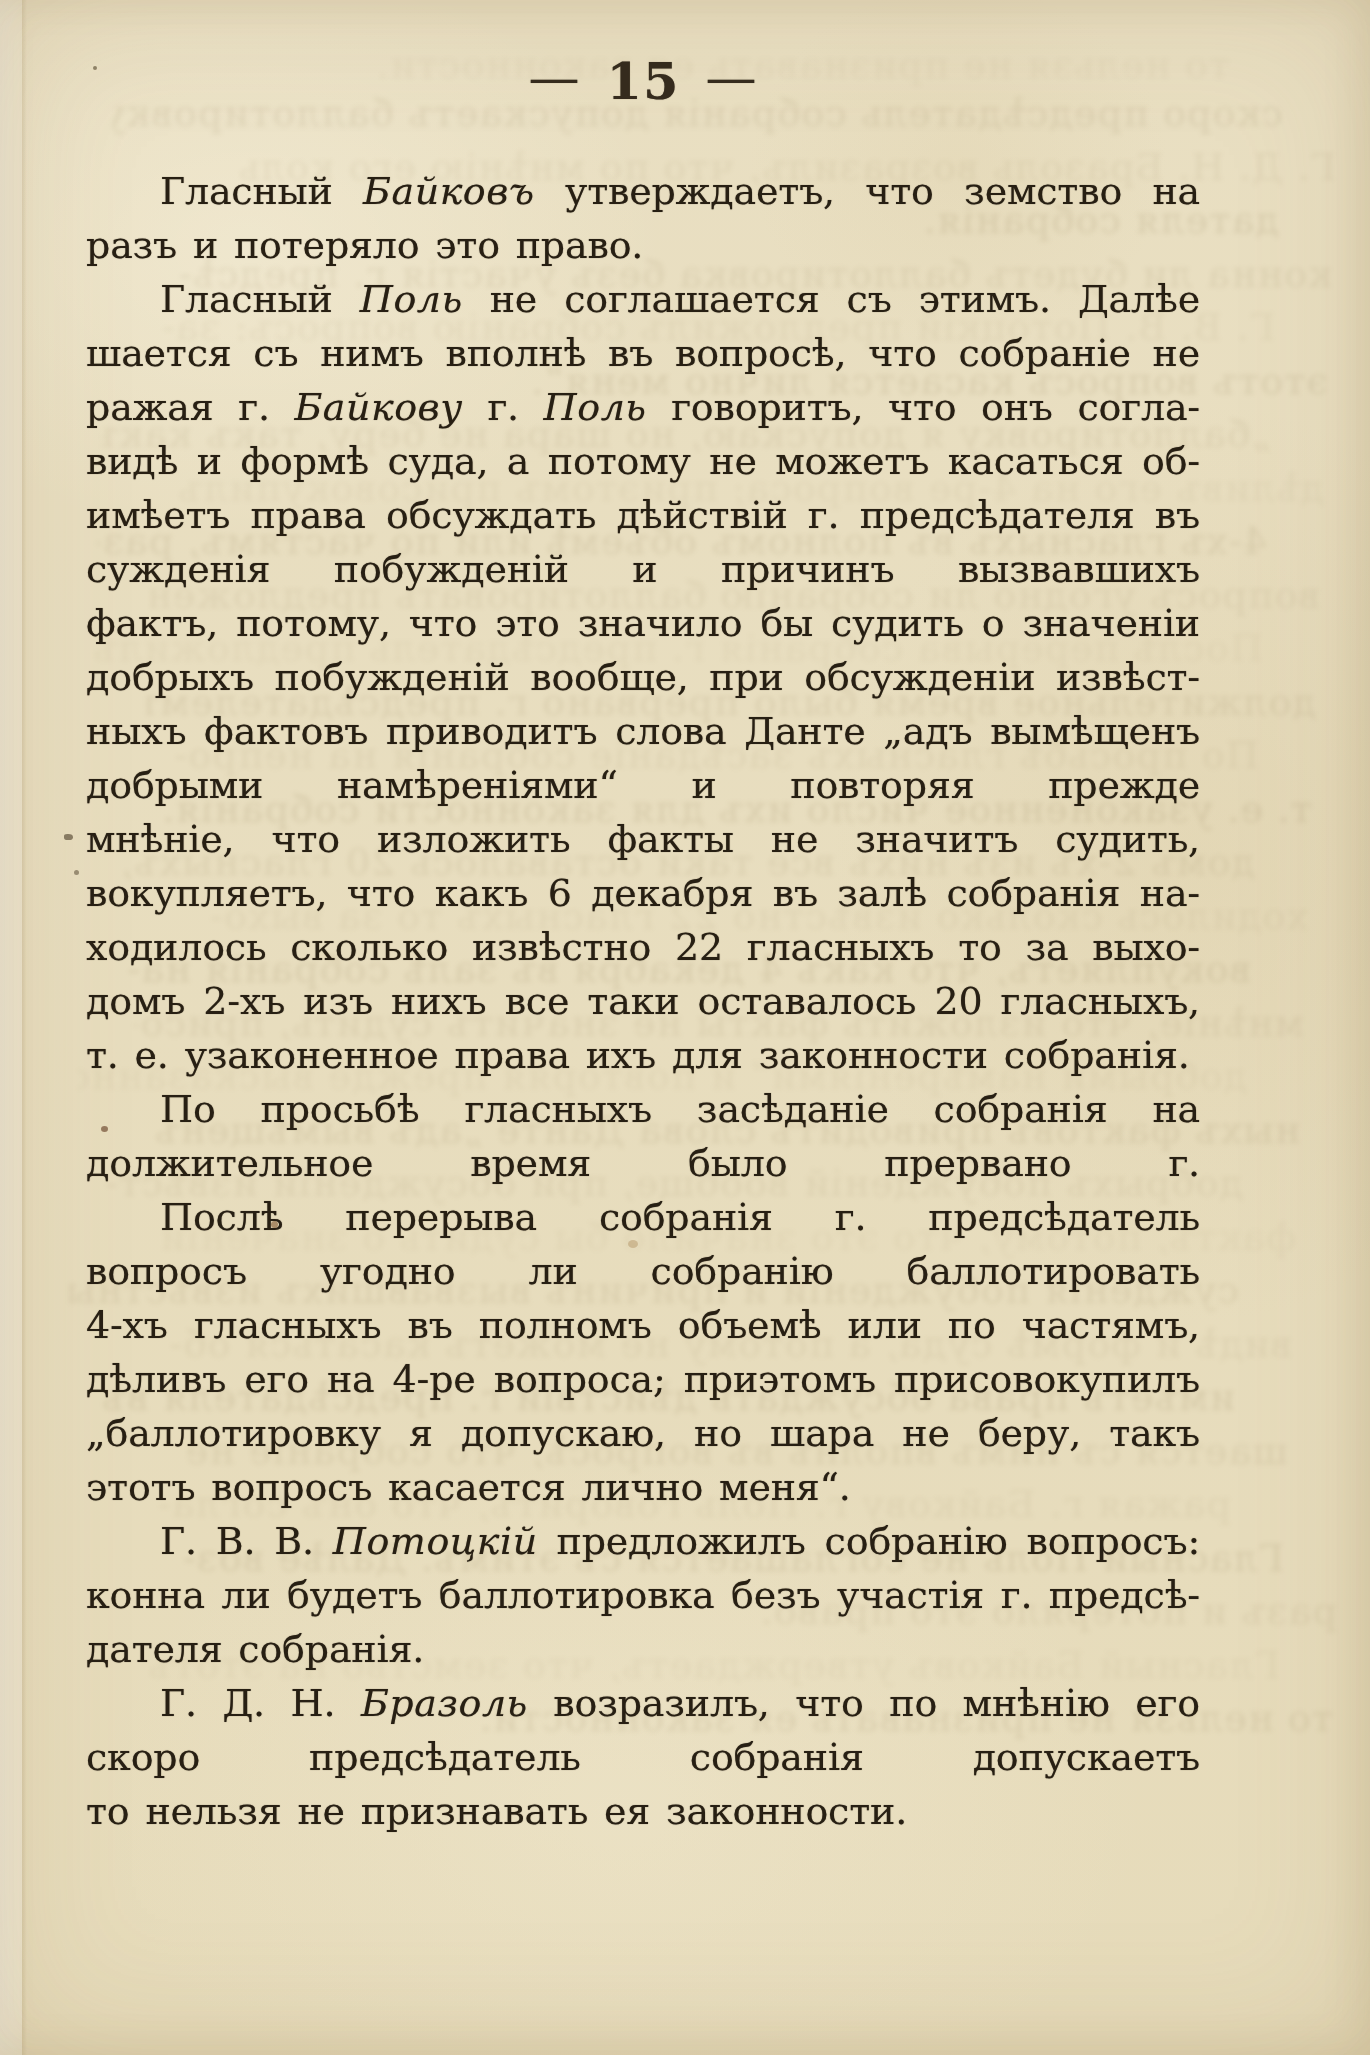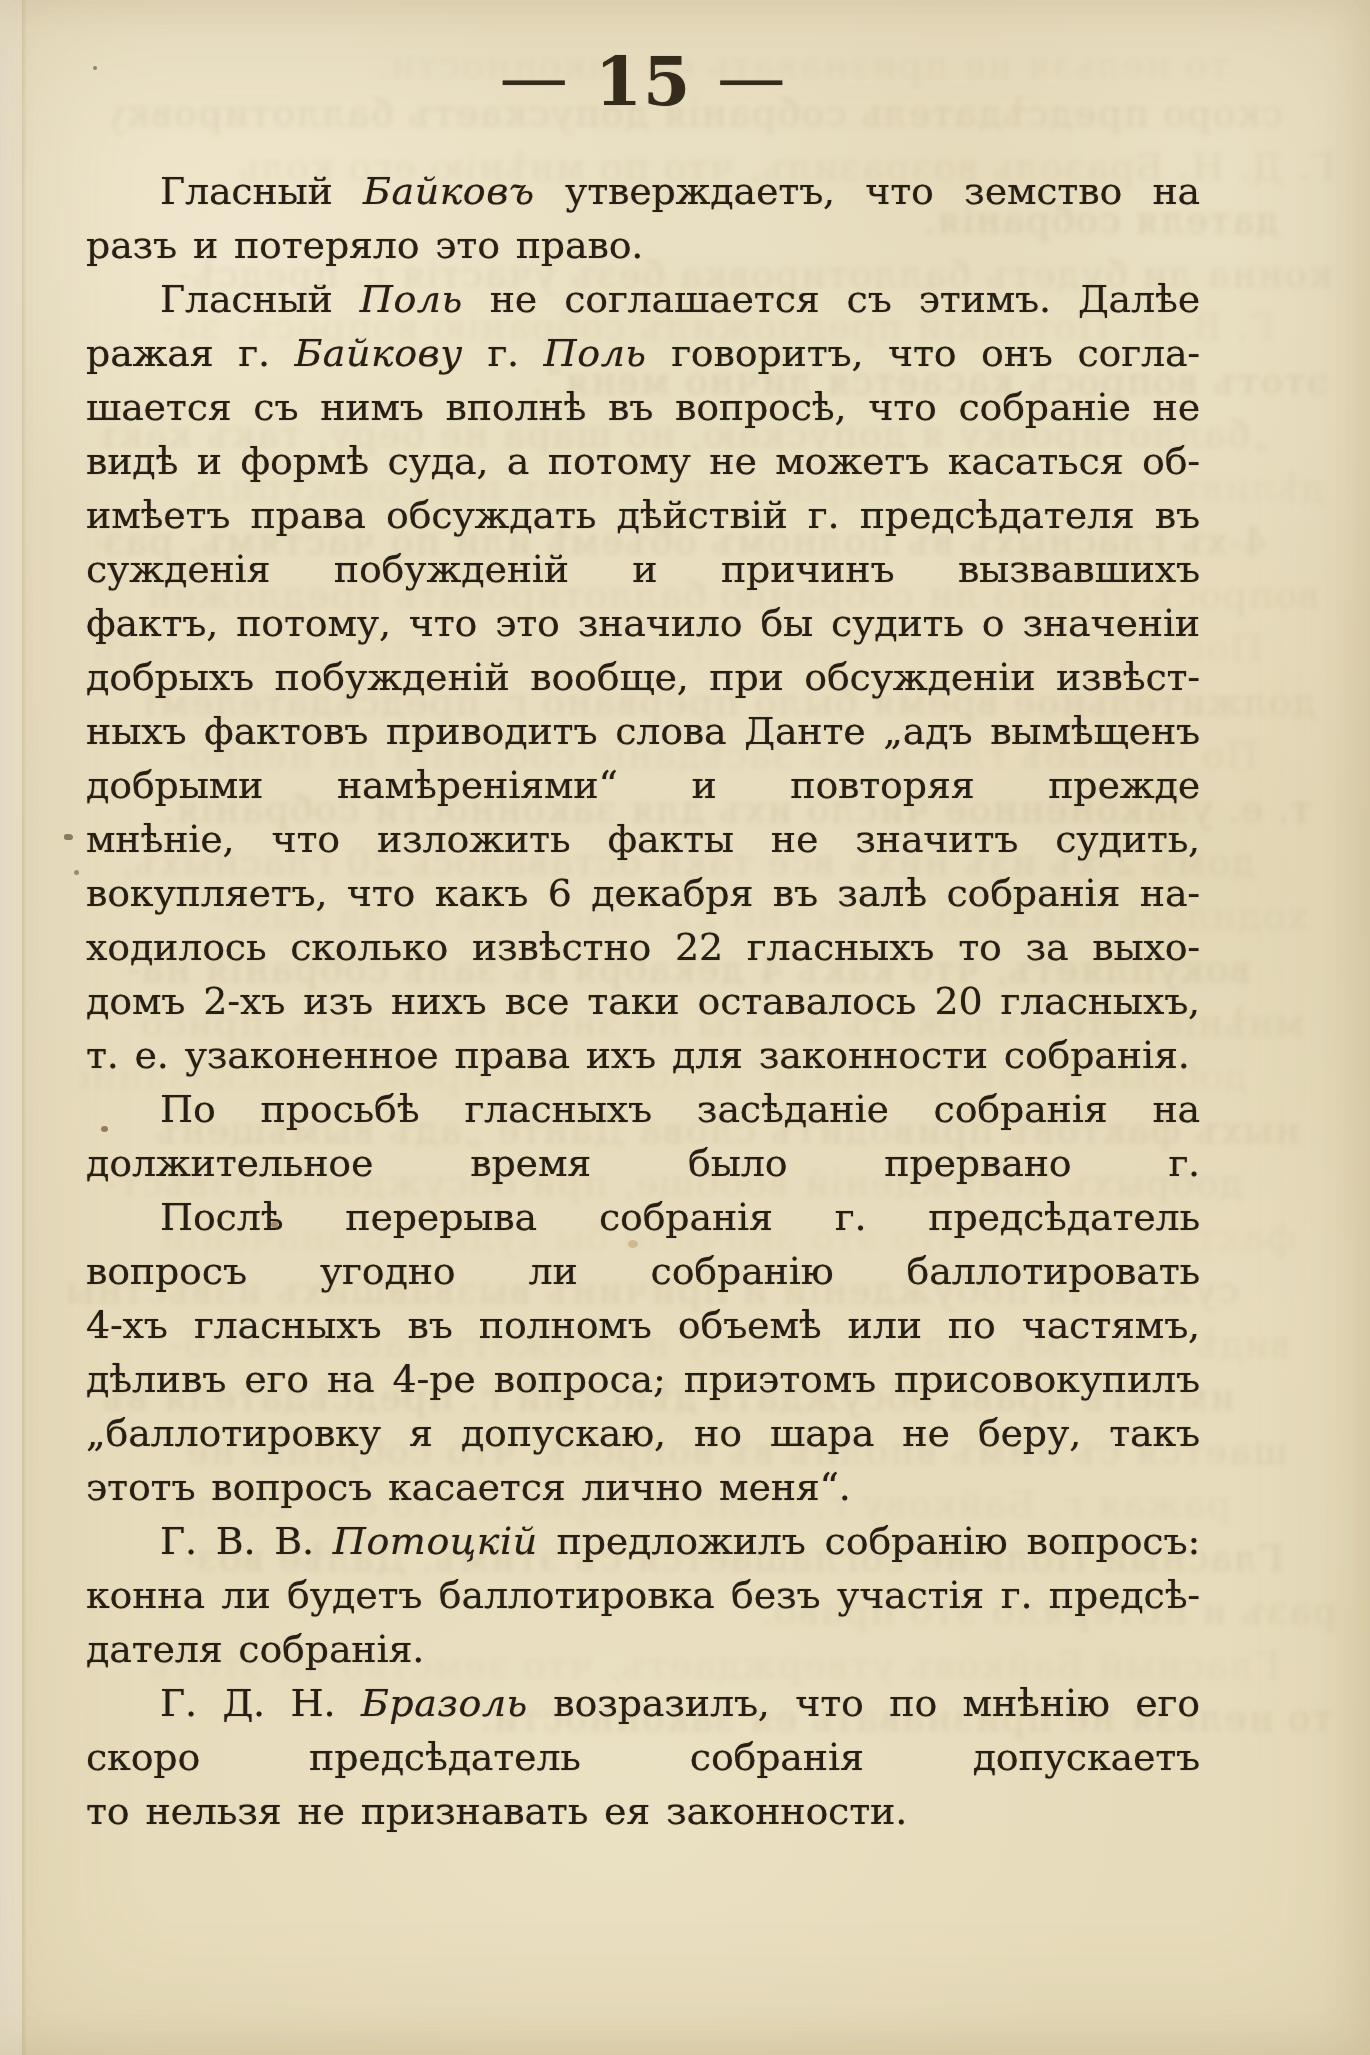--- a/index.html
+++ b/index.html
@@ -50,21 +50,21 @@
     font-size:38px;line-height:50px;letter-spacing:1.2px;
     white-space:nowrap;overflow:hidden;
   }
   
   .text-column{
     position:absolute;left:86px;top:0;width:1114px;z-index:2;
     color:var(--ink-color);
   }
   .page-header{
     margin-top:46px;height:70px;line-height:70px;margin-bottom:48px;
-    text-align:center;font-size:68px;color:var(--header-ink-color);
+    text-align:center;font-size:51px;color:var(--header-ink-color);
     font-weight:600;letter-spacing:1px;
     text-shadow:0 0 1px rgba(45,35,20,.45);
   }
   .page-header .num{margin:0 26px;}
   .page-header .dash{position:relative;top:-4px;font-weight:400;}
   .text-body{font-size:38px;}
   .paragraph{margin:0;}
   .line{
     height:54px;line-height:54px;overflow:hidden;
     text-align:justify;text-align-last:justify;
@@ -123,22 +123,22 @@
     <div class="page-header">
       <span class="dash">—</span><span class="num">15</span><span class="dash">—</span>
     </div>
     <div class="text-body">
         <div class="paragraph">
           <div class="line pfirst"><span>Гласный </span><em>Байковъ</em><span> утверждаетъ, что земство на этотъ</span></div>
           <div class="line plast"><span>разъ и потеряло это право.</span></div>
         </div>
         <div class="paragraph">
           <div class="line pfirst"><span>Гласный </span><em>Поль</em><span> не соглашается съ этимъ. Далѣе воз-</span></div>
+          <div class="line"><span>шается съ нимъ вполнѣ въ вопросѣ, что собраніе не</span></div>
           <div class="line"><span>ражая г. </span><em>Байкову</em><span> г. </span><em>Поль</em><span> говоритъ, что онъ согла-</span></div>
-          <div class="line"><span>шается съ нимъ вполнѣ въ вопросѣ, что собраніе не</span></div>
           <div class="line"><span>видѣ и формѣ суда, а потому не можетъ касаться об-</span></div>
           <div class="line"><span>имѣетъ права обсуждать дѣйствій г. предсѣдателя въ</span></div>
           <div class="line"><span>сужденія побужденій и причинъ вызвавшихъ извѣстный</span></div>
           <div class="line"><span>фактъ, потому, что это значило бы судить о значеніи</span></div>
           <div class="line"><span>добрыхъ побужденій вообще, при обсужденіи извѣст-</span></div>
           <div class="line"><span>ныхъ фактовъ приводитъ слова Данте „адъ вымѣщенъ</span></div>
           <div class="line"><span>добрыми намѣреніями“ и повторяя прежде высказанное</span></div>
           <div class="line"><span>мнѣніе, что изложить факты не значитъ судить, присо-</span></div>
           <div class="line"><span>вокупляетъ, что какъ 6 декабря въ залѣ собранія на-</span></div>
           <div class="line"><span>ходилось сколько извѣстно 22 гласныхъ то за выхо-</span></div>

